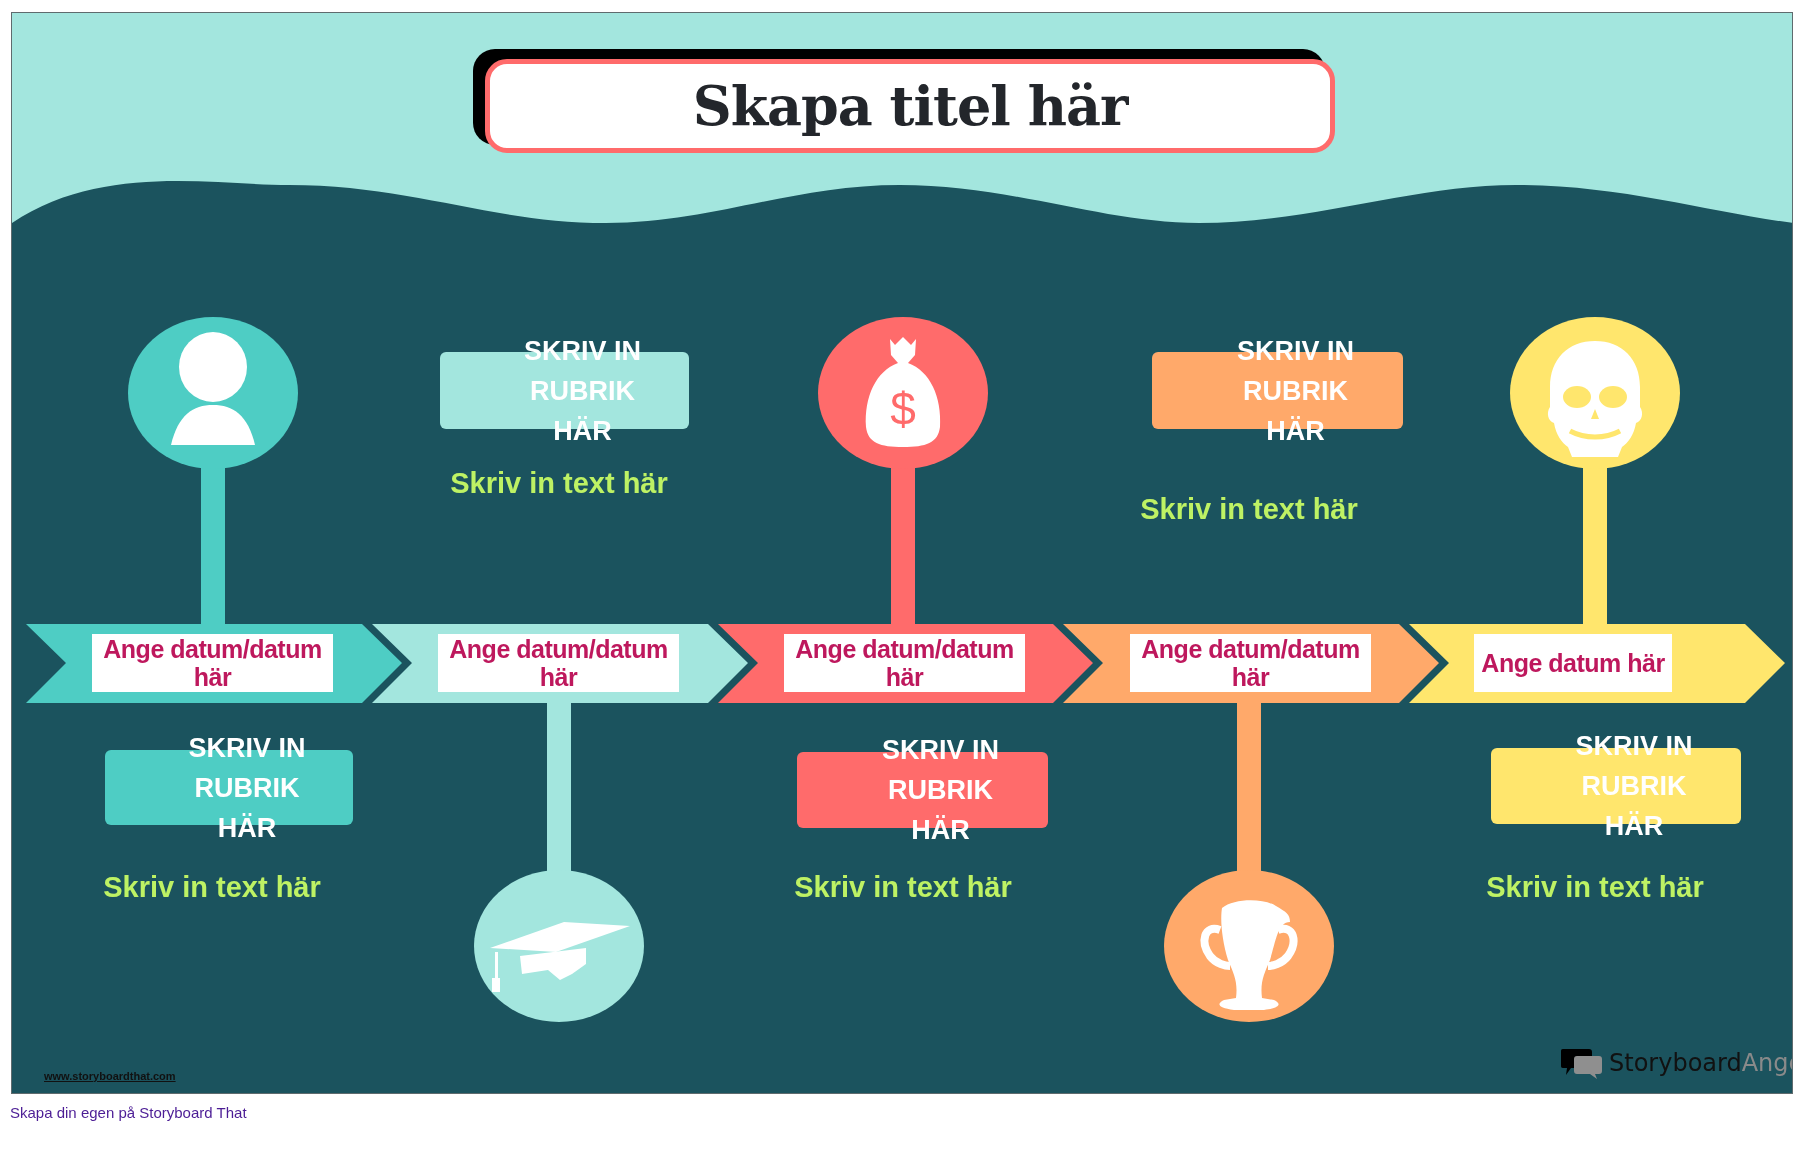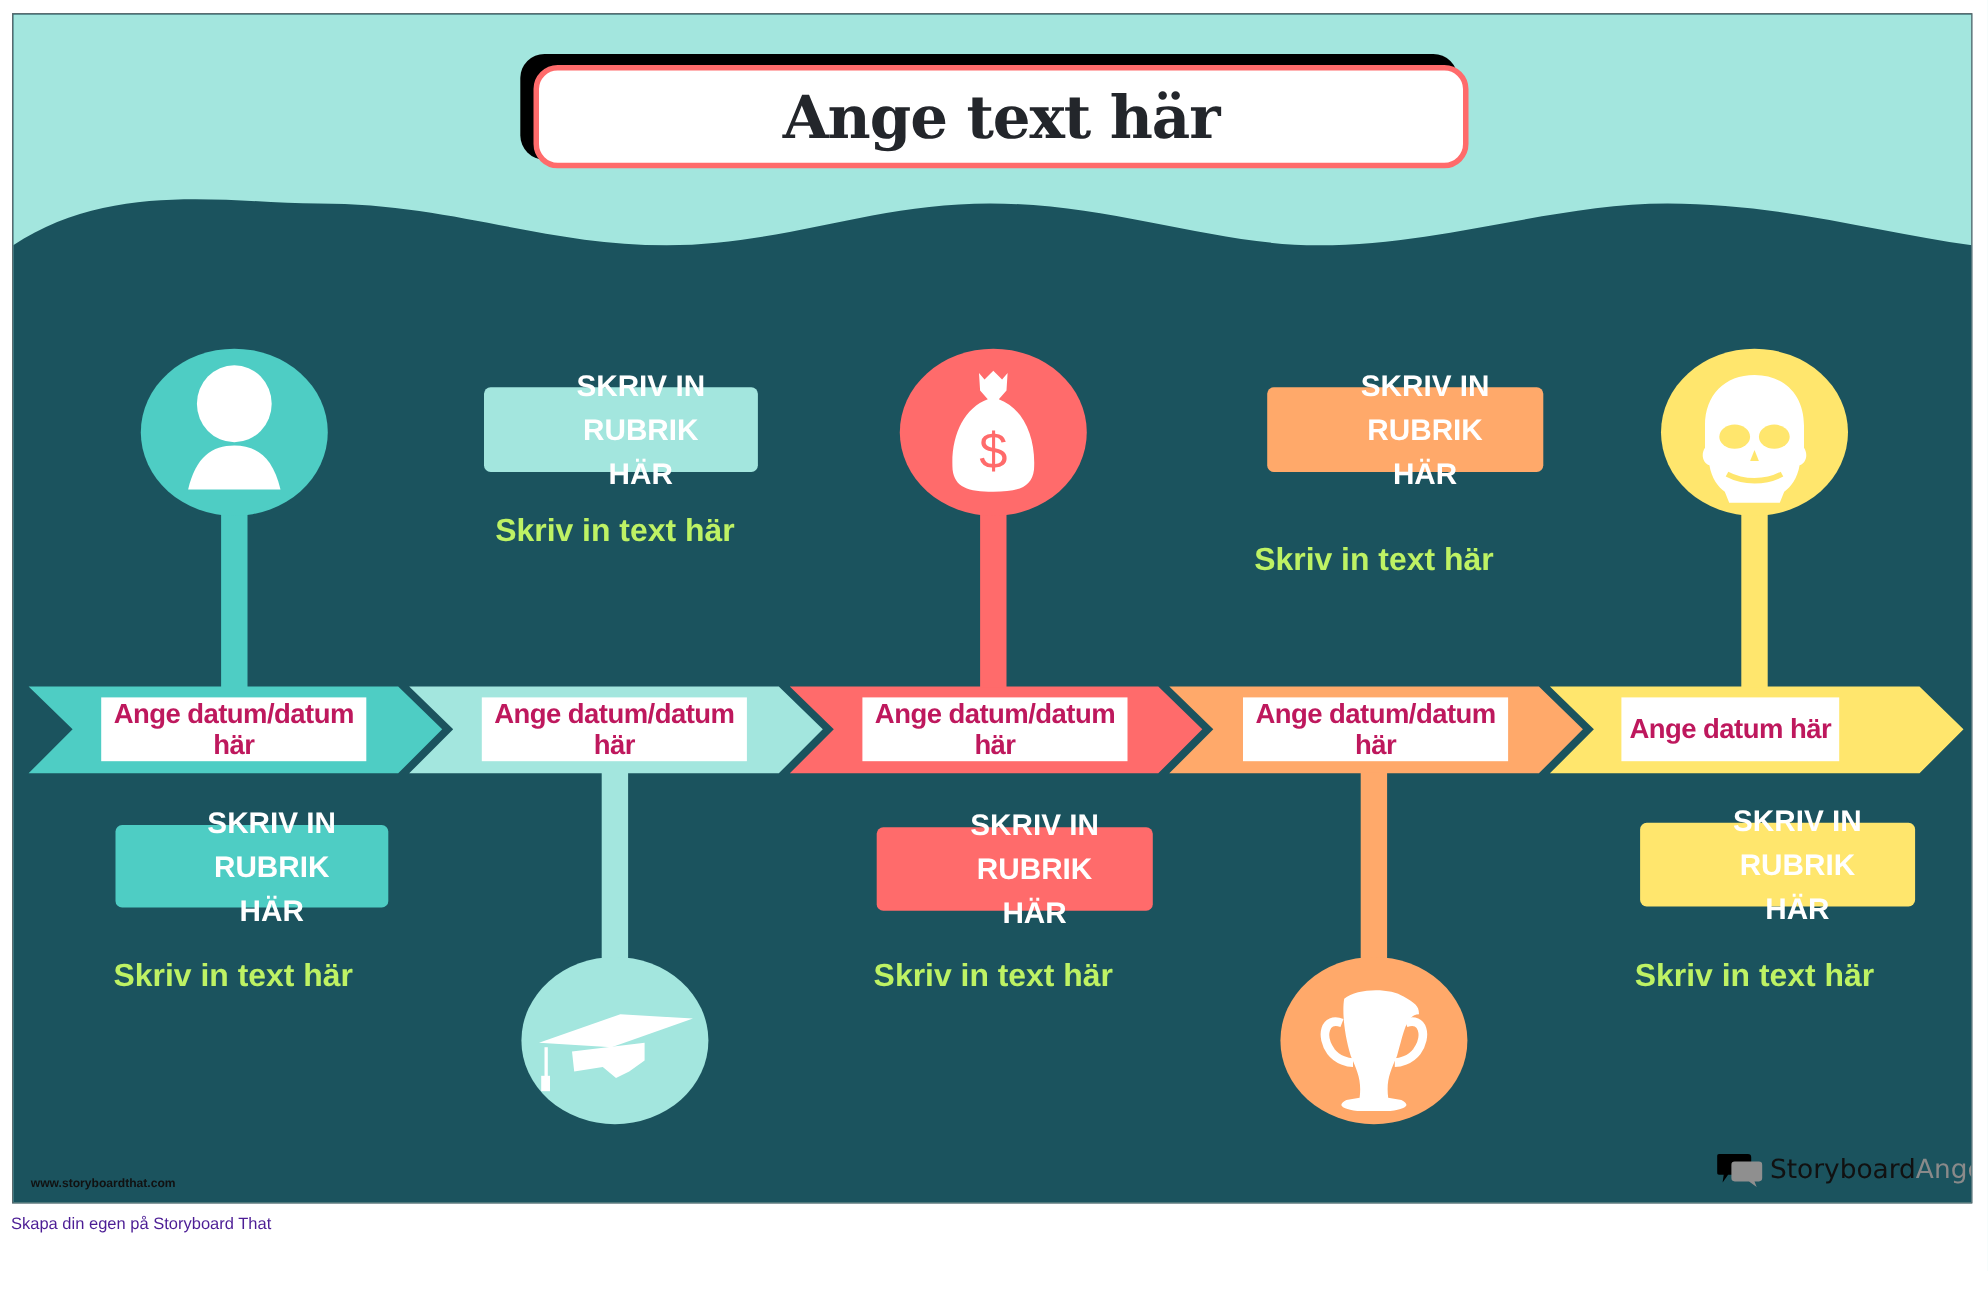--- a/index.html
+++ b/index.html
@@ -30,21 +30,21 @@
 
     <polygon points="14,611 350,611 390,650 350,690 14,690 54,650" fill="#4ECDC4"></polygon>
     <polygon points="360,611 696,611 736,650 696,690 360,690 400,650" fill="#A3E6DE"></polygon>
     <polygon points="706,611 1041,611 1081,650 1041,690 706,690 746,650" fill="#FF6B6B"></polygon>
     <polygon points="1051,611 1387,611 1427,650 1387,690 1051,690 1091,650" fill="#FFA96A"></polygon>
     <polygon points="1397,611 1733,611 1773,650 1733,690 1397,690 1437,650" fill="#FFE66D"></polygon>
   </svg>
 
   <div class="title-shadow" style="left:461px; top:36px;"></div>
   <div class="title-box" style="left:473px; top:46px;">
-    <span class="title-text">Ange text här</span>
+    <span class="title-text">Skapa titel här</span>
   </div>
 
   <div class="stem" style="left:189px; top:440px; height:172px; background:#4ECDC4;"></div>
   <div class="stem" style="left:535px; top:689px; height:170px; background:#A3E6DE;"></div>
   <div class="stem" style="left:879px; top:440px; height:172px; background:#FF6B6B;"></div>
   <div class="stem" style="left:1225px; top:689px; height:170px; background:#FFA96A;"></div>
   <div class="stem" style="left:1571px; top:440px; height:172px; background:#FFE66D;"></div>
 
   <div class="circle" style="left:116px; top:304px; width:170px; height:152px; background:#4ECDC4;">
     <svg width="170" height="152" viewBox="0 0 170 152">
@@ -118,21 +118,21 @@
   <div class="head-box" style="left:1479px; top:735px; width:214px; height:76px; background:#FFE66D;">
       <span style="display:block;width:170px;">SKRIV IN RUBRIK HÄR</span>
     </div>
 
   <div class="body-text" style="left:70px; top:858px;">Skriv in text här</div>
   <div class="body-text" style="left:417px; top:454px;">Skriv in text här</div>
   <div class="body-text" style="left:761px; top:858px;">Skriv in text här</div>
   <div class="body-text" style="left:1107px; top:480px;">Skriv in text här</div>
   <div class="body-text" style="left:1453px; top:858px;">Skriv in text här</div>
 
-  <div class="wm" style="left:16px; top:1057px;">www.storyboardthat.com</div>
+  <div class="wm" style="left:32px; top:1057px;text-decoration:underline;">www.storyboardthat.com</div>
 
   <div class="logo" style="left:1549px; top:1034px;">
     <svg width="42" height="32" viewBox="0 0 42 32">
       <path d="M2,2 L28,2 C30,2 31,3 31,5 L31,18 C31,20 30,21 28,21 L10,21 L5,28 L6,21 L2,21 C0,21 0,20 0,18 L0,5 C0,3 0,2 2,2 Z" fill="#000"></path>
       <path d="M16,9 L38,9 C40,9 41,10 41,12 L41,24 C41,26 40,27 38,27 L34,27 L36,32 L29,27 L16,27 C14,27 13,26 13,24 L13,12 C13,10 14,9 16,9 Z" fill="#8f8f8f"></path>
     </svg>
     <span class="logo-word"><span>Storyboard</span><span class="that">Ange</span></span>
   </div>
 </div>
 

